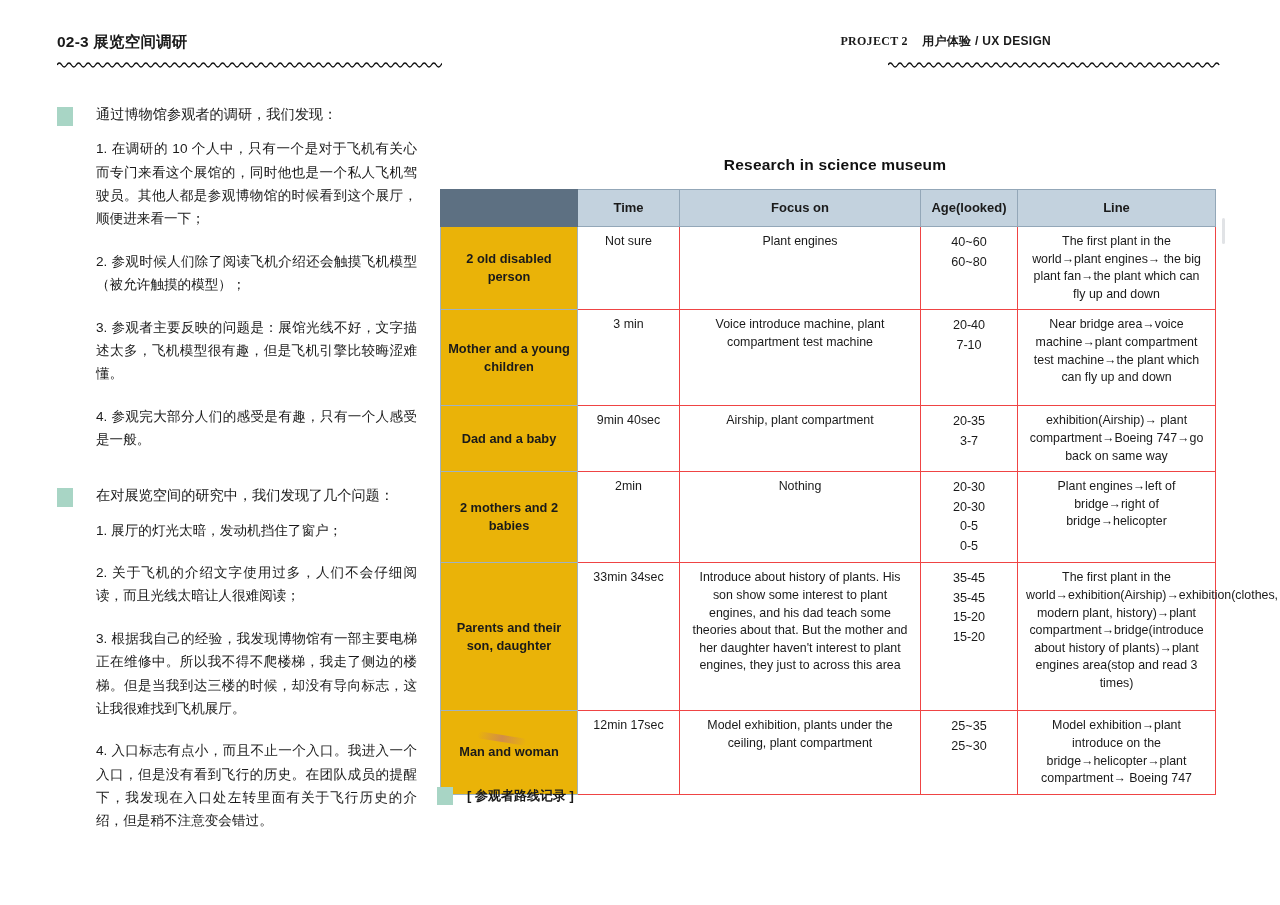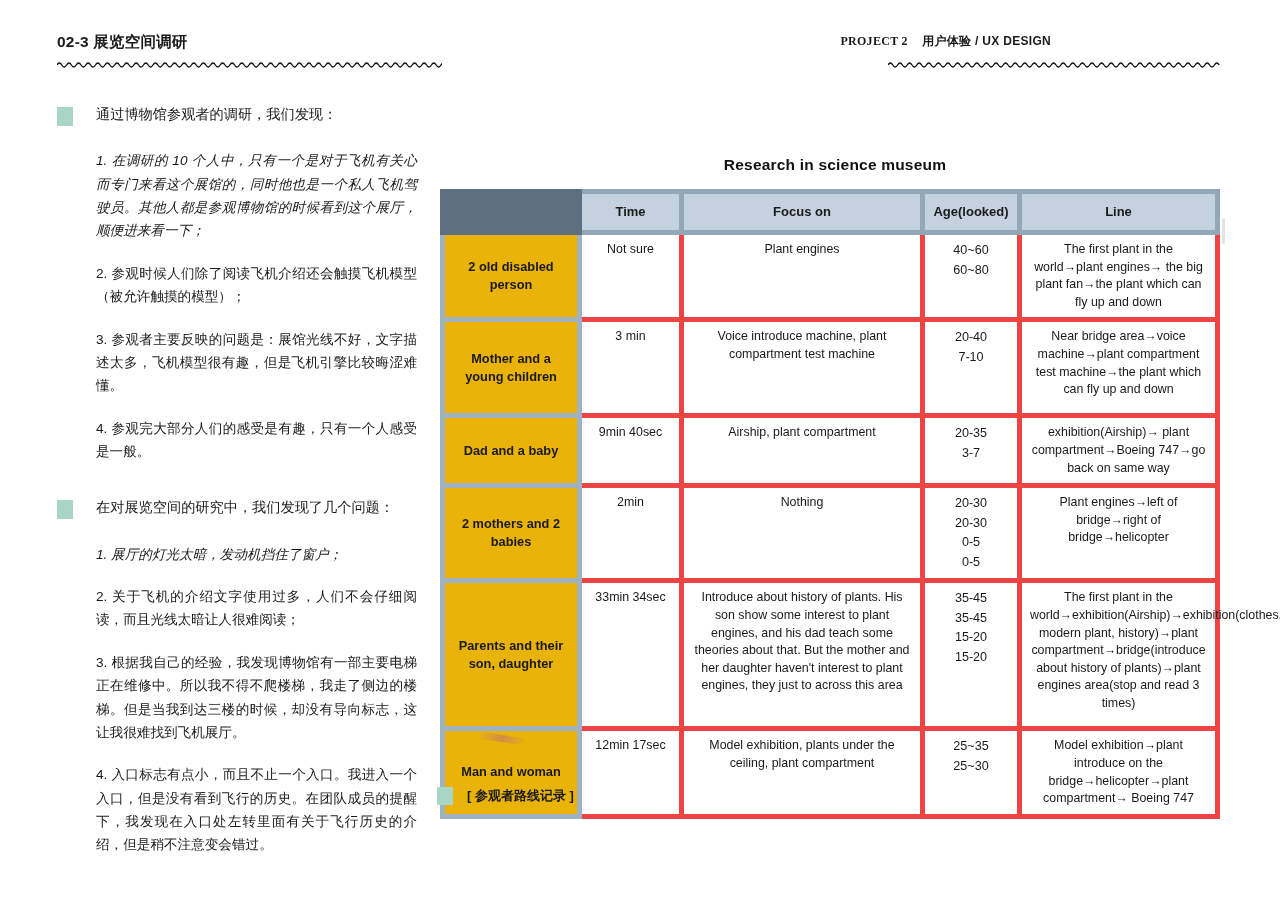--- a/index.html
+++ b/index.html
@@ -72,21 +72,21 @@
     line-height: 1.5;
     font-weight: 500;
   }
   .para {
     margin-left: 39px;
     font-size: 13.6px;
     line-height: 1.72;
     text-align: justify;
     margin-top: 19px;
   }
-  .para.first { margin-top: 24px; font-style: italic; }
+  .para.first { margin-top: 12px; }
   .gap-block { height: 34px; }
 
   
   #table-area {
     position: absolute;
     left: 440px; top: 124px;
     width: 790px;
   }
   #table-title {
     text-align: center;
@@ -98,21 +98,21 @@
     margin-top: 32px;
   }
   table.research {
     border-collapse: collapse;
     width: 775px;
     table-layout: fixed;
     font-size: 12.4px;
   }
   table.research th,
   table.research td {
-    border: 5px solid #ef4444;
+    border: 1px solid #ef4444;
     padding: 6px 6px;
     vertical-align: top;
     line-height: 1.42;
     text-align: center;
   }
   table.research thead th {
     background: #c3d2de;
     font-weight: bold;
     height: 24px;
     vertical-align: middle;

